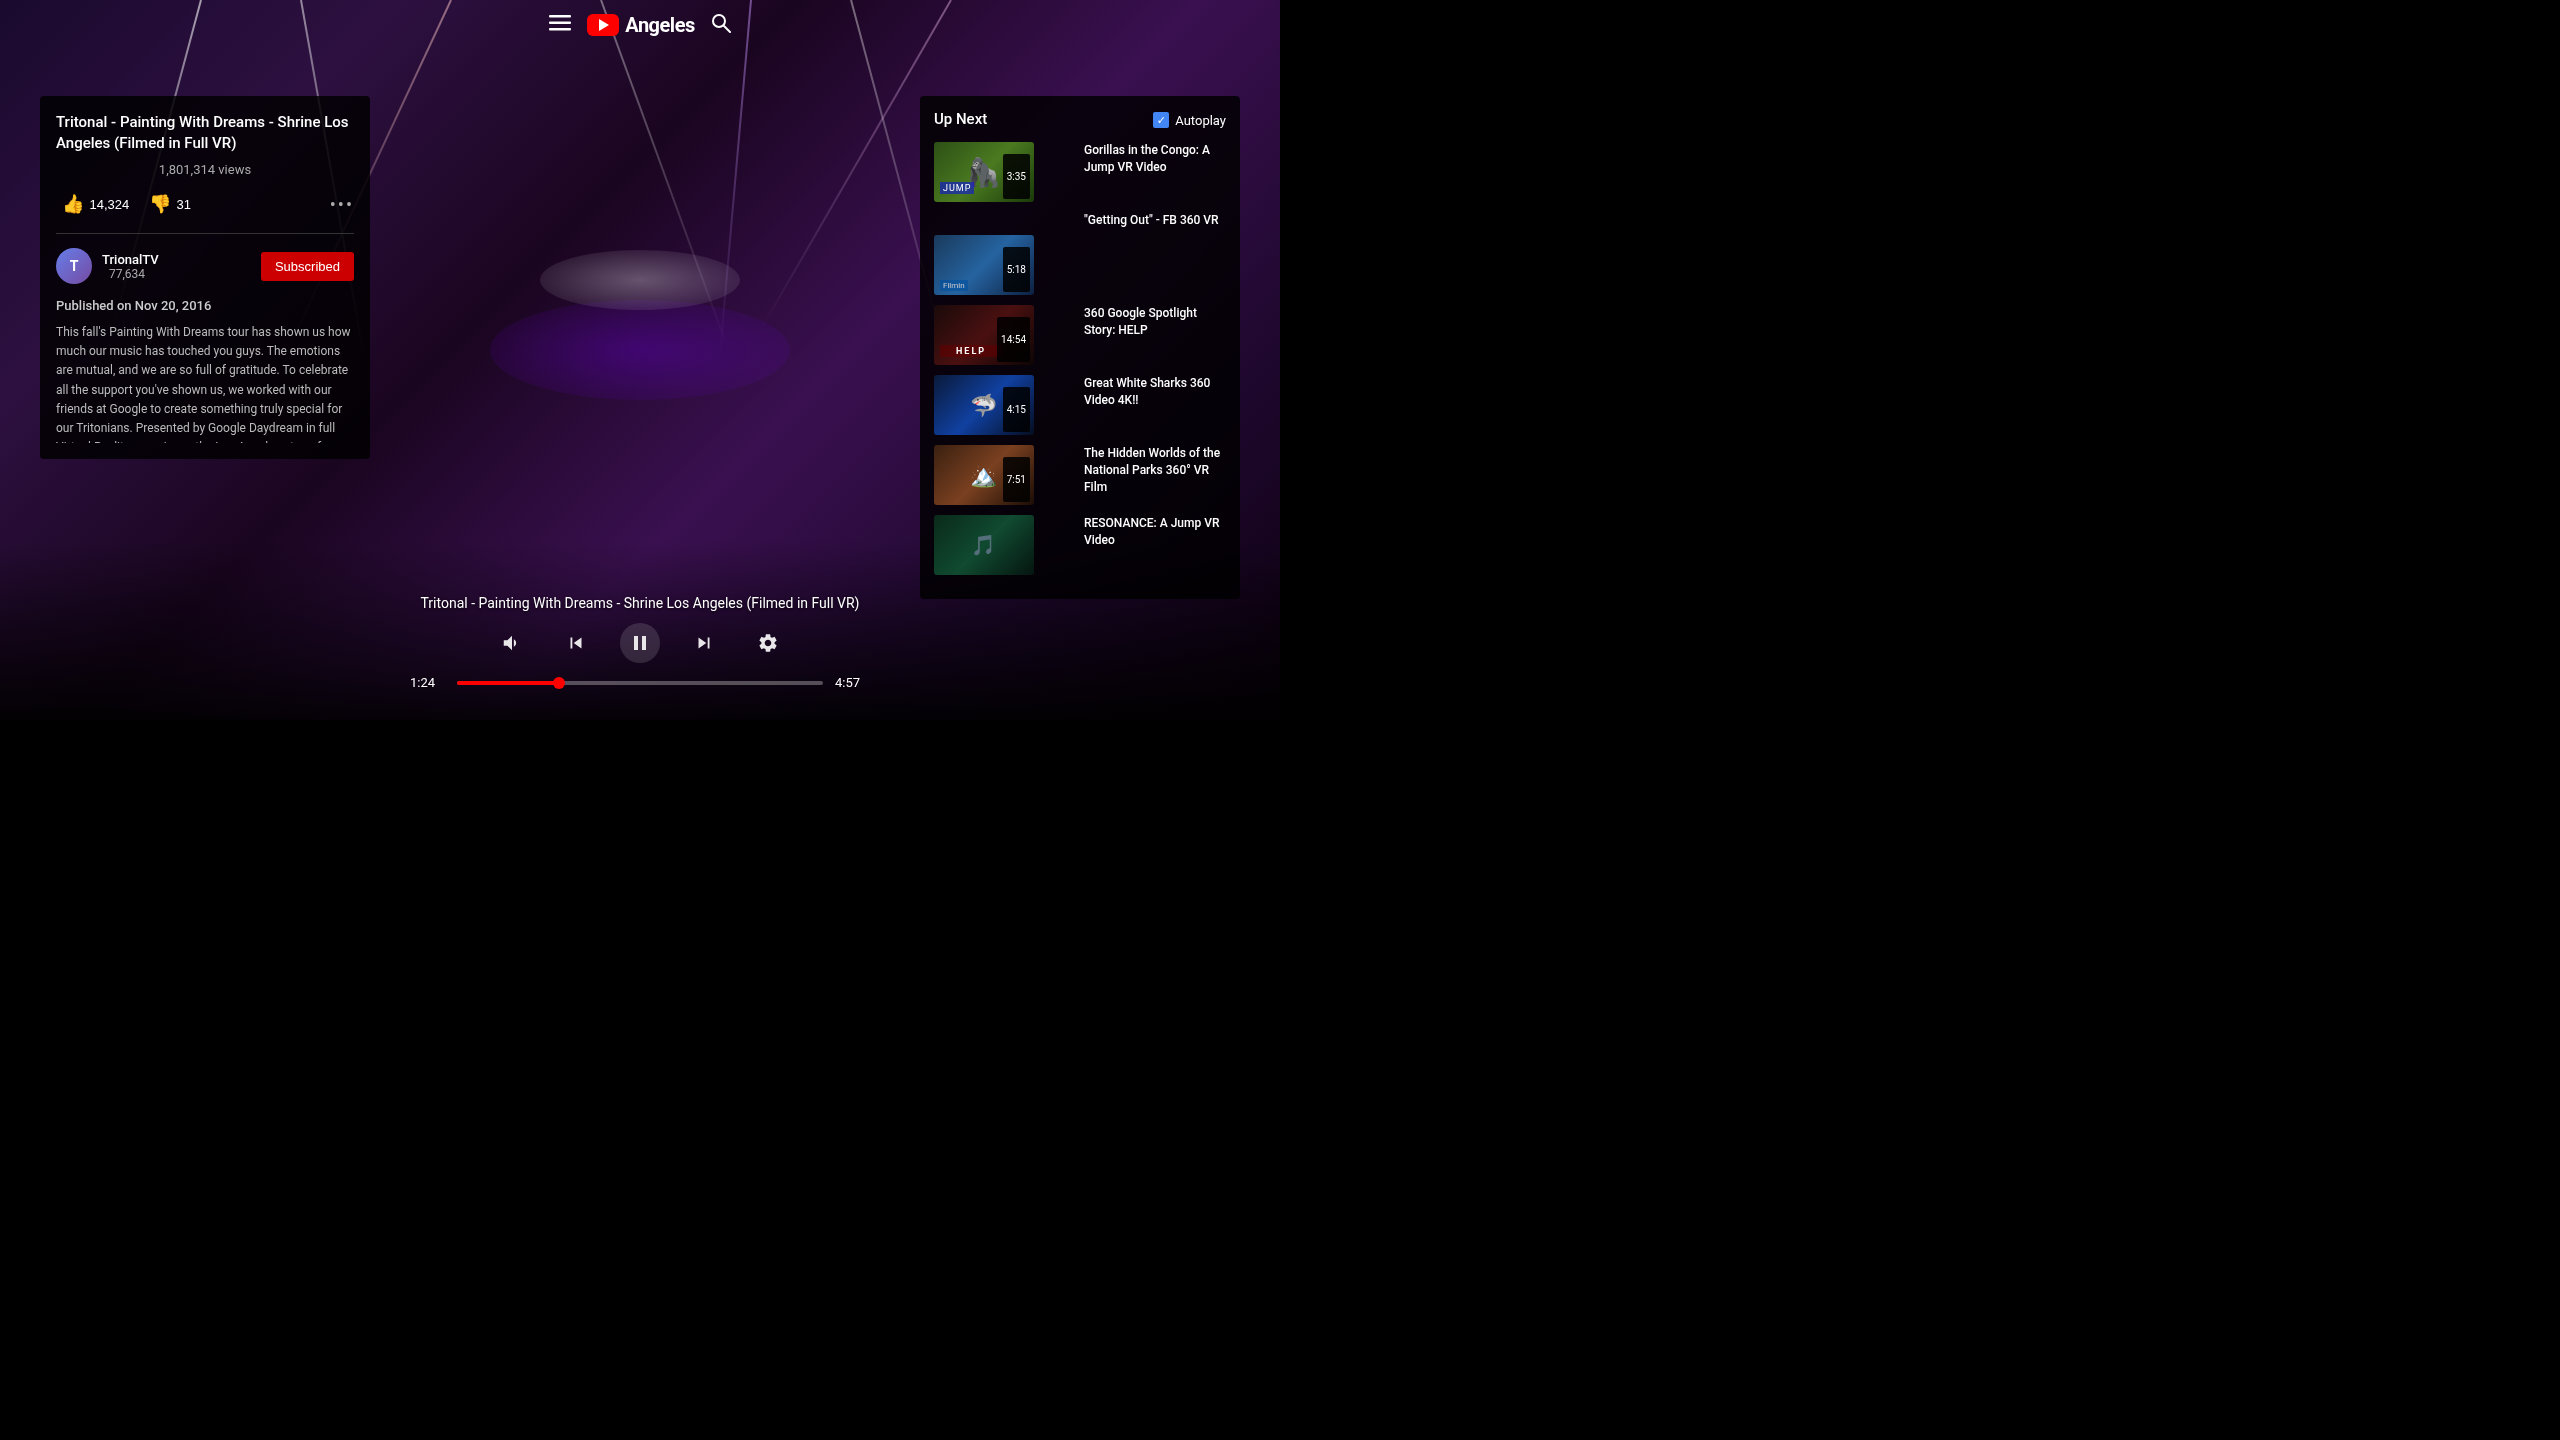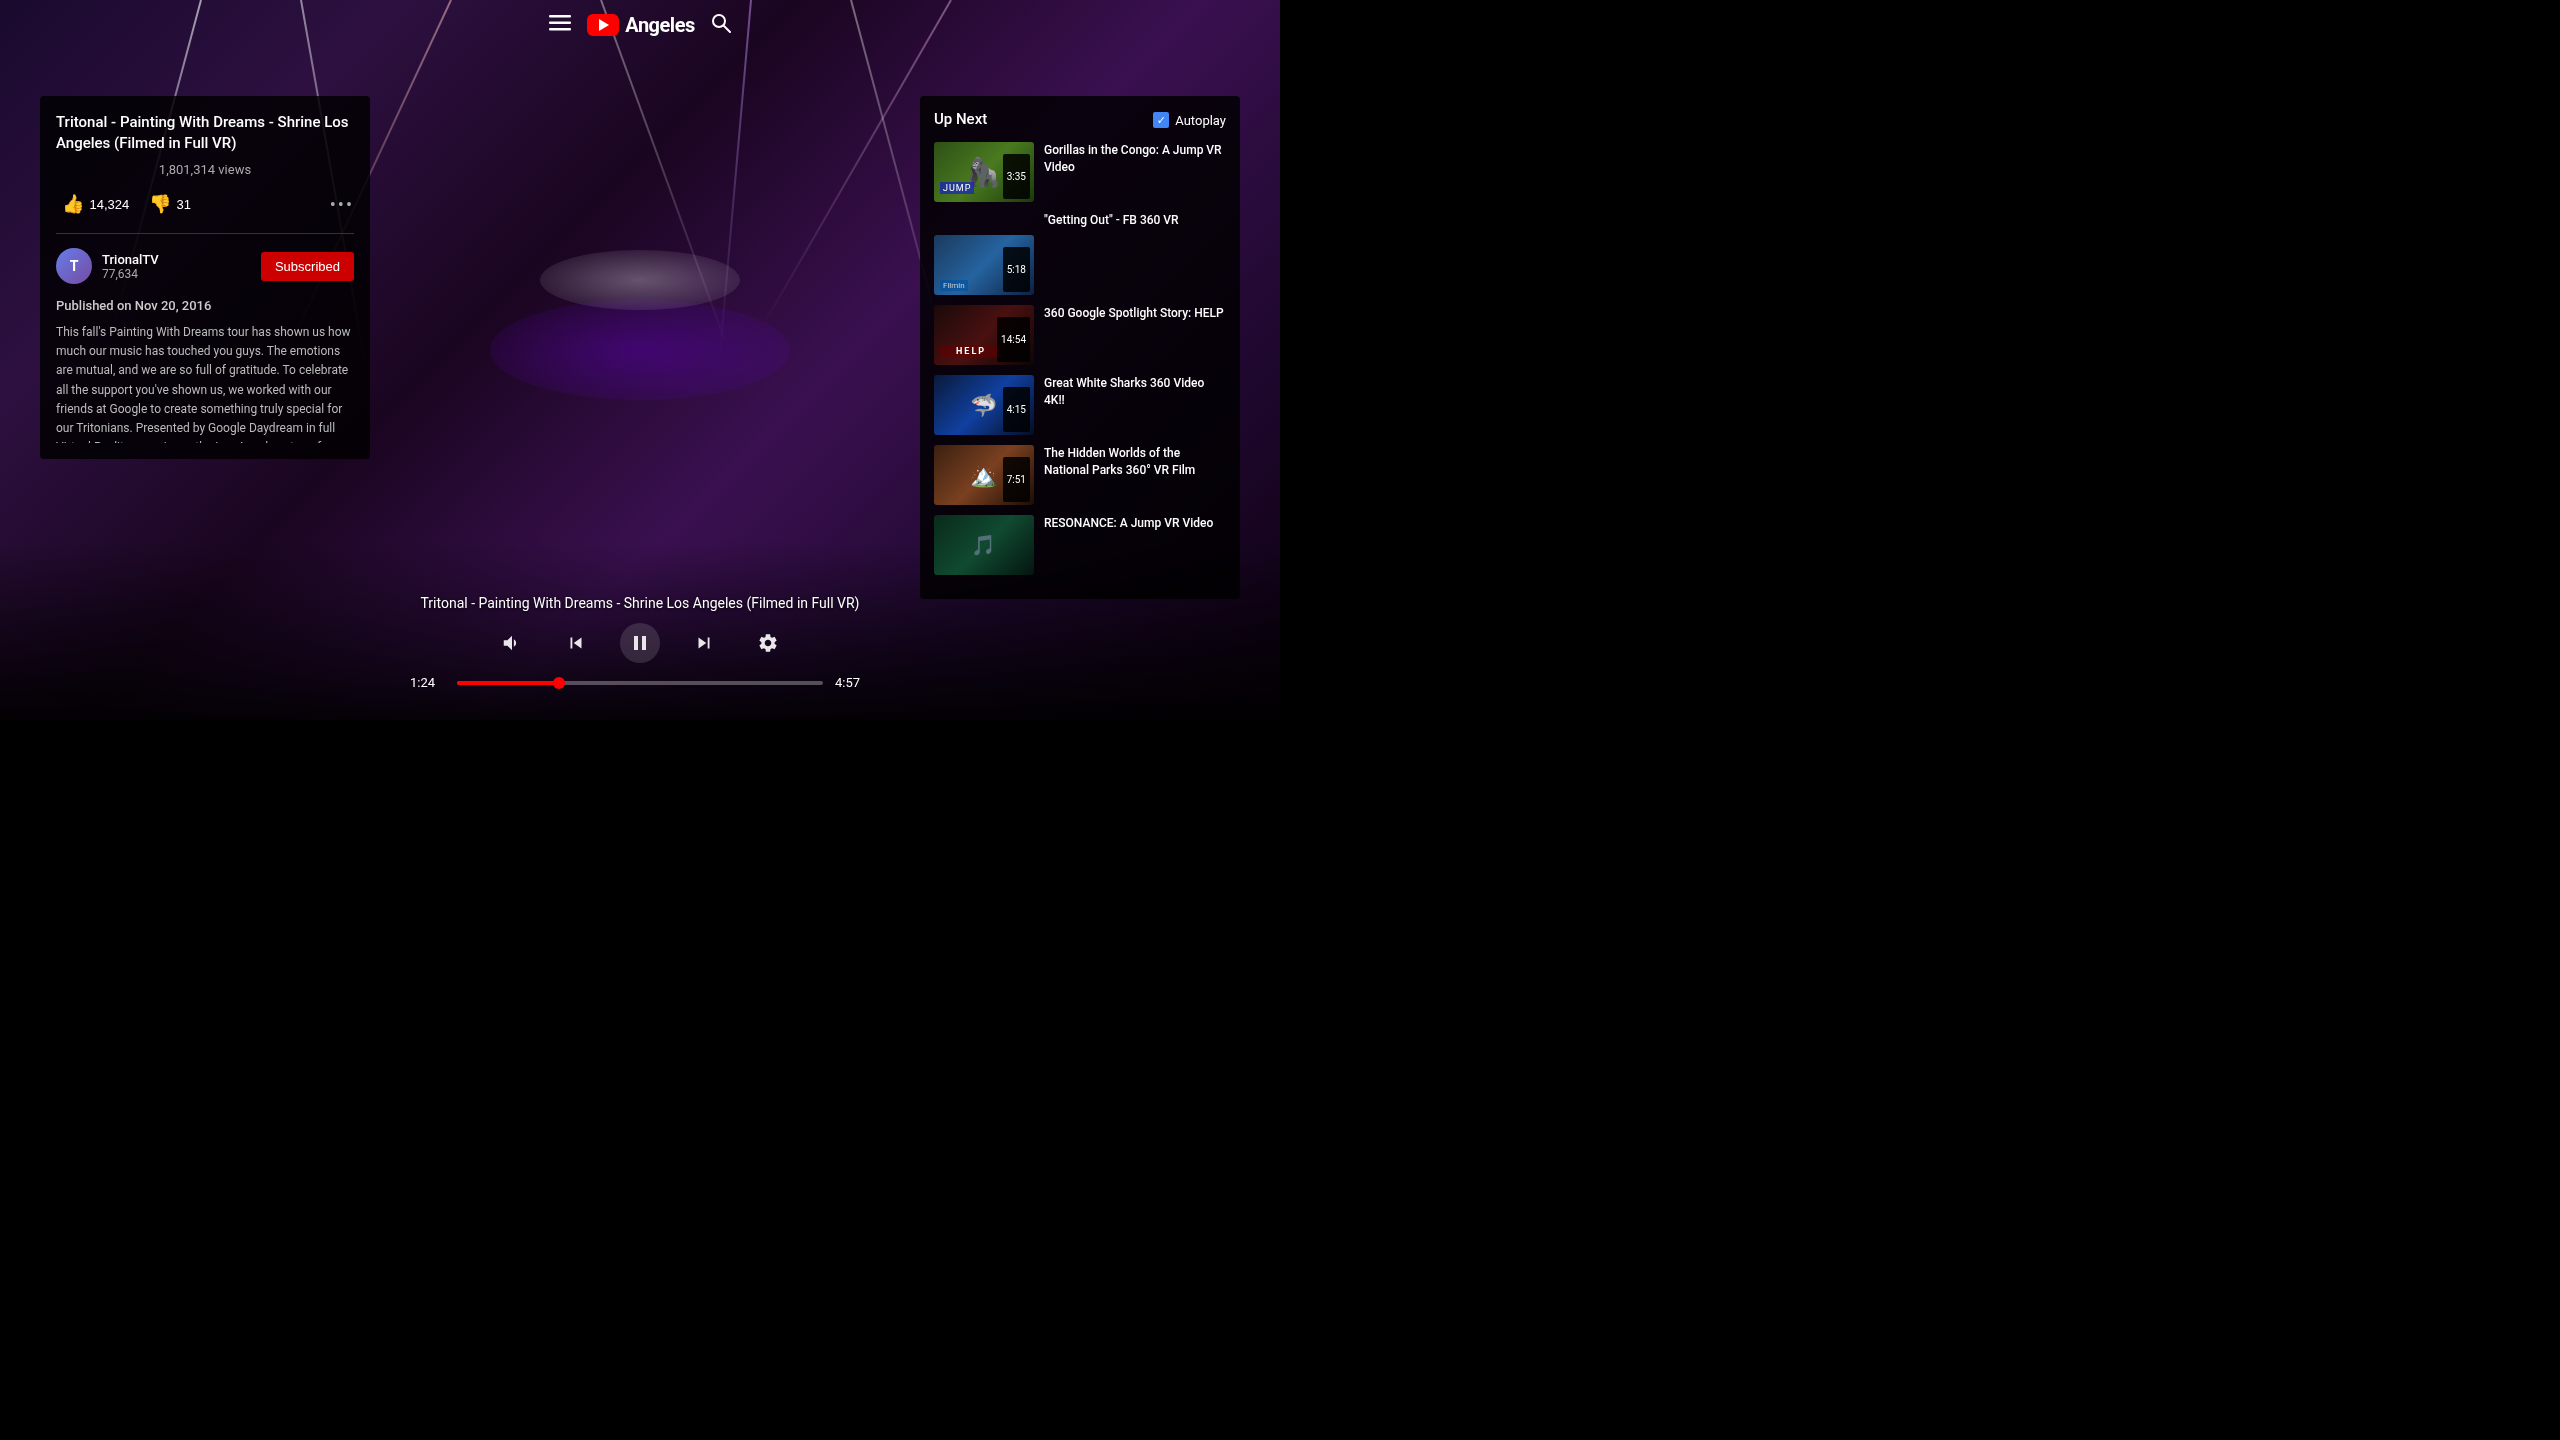--- a/index.html
+++ b/index.html
@@ -167,20 +167,21 @@
 
     .channel-name {
       font-size: 13px;
       font-weight: 500;
       color: #fff;
     }
 
     .channel-subs {
       font-size: 12px;
       color: #aaa;
+      margin-left: 7px;
     }
 
     .subscribe-btn {
       background: #cc0000;
       color: #fff;
       border: none;
       padding: 7px 14px;
       border-radius: 3px;
       font-size: 13px;
       font-weight: 500;
@@ -278,21 +279,21 @@
       position: absolute;
       bottom: 3px;
       right: 4px;
       background: rgba(0,0,0,0.85);
       color: #fff;
       font-size: 10px;
       padding: 17px 4px;
       border-radius: 2px;
     }
 
-    .next-video-info { flex: 1; }
+    .next-video-info { flex: 1; margin-left: 40px; }
 
     .next-video-title {
       font-size: 12px;
       font-weight: 500;
       color: #fff;
       line-height: 1.4;
       margin-bottom: 4px;
     }
 
     

